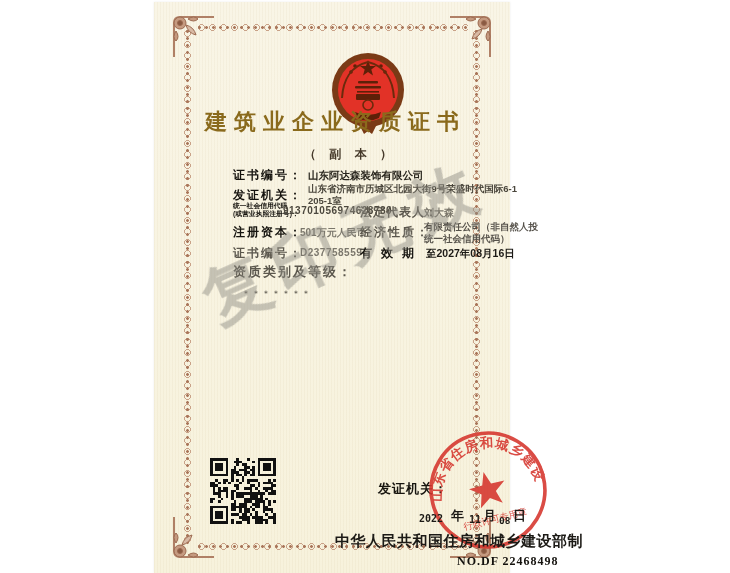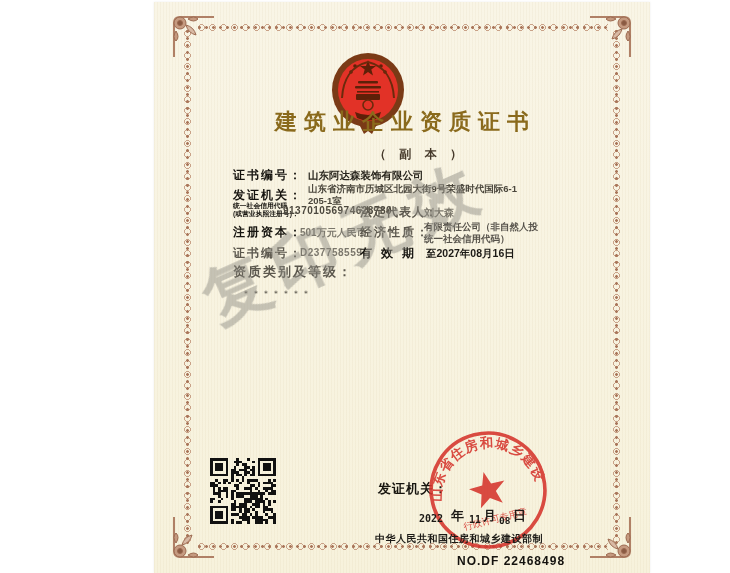--- a/index.html
+++ b/index.html
@@ -1,18 +1,18 @@
 <!DOCTYPE html>
 <html><head>
 <meta charset="utf-8">
 <style>
   html,body{margin:0;padding:0;}
   body{width:730px;height:573px;background:#ffffff;position:relative;overflow:hidden;
        font-family:"Liberation Sans","DejaVu Sans",sans-serif;}
-  .page{position:absolute;left:154px;top:2px;width:496px;height:571px;
+  .page{position:absolute;left:154px;top:2px;width:356px;height:571px;
         background:linear-gradient(#f9f5e6,#f7f2dc);
         box-shadow:0 0 2px rgba(0,0,0,.08);}
   .page::before{content:"";position:absolute;inset:0;
         background:repeating-linear-gradient(90deg,rgba(184,160,110,.07) 0 1px,transparent 1px 3px);}
   .t{position:absolute;white-space:nowrap;color:#1e1c18;}
   
   .lace{position:absolute;
         background-image:
           radial-gradient(circle,#a9765a 0 1.3px,transparent 1.5px),
           radial-gradient(circle,transparent 0 2.5px,#c9a288 2.6px 3.4px,transparent 3.6px);}
@@ -35,23 +35,23 @@
   .tinylbl{position:absolute;font-weight:bold;font-size:6.8px;line-height:8px;color:#16140f;white-space:nowrap;}
   .wm{position:absolute;left:10px;top:196px;width:360px;text-align:center;
       font-size:66px;font-weight:bold;letter-spacing:9px;color:rgba(142,140,132,.48);
       transform:rotate(-24deg);filter:blur(.4px);pointer-events:none;}
   .qr{position:absolute;left:56px;top:456px;width:66px;height:66px;}
   .issuer{left:224px;top:478px;font-size:13px;font-weight:bold;letter-spacing:1px;color:#17150f;}
   .seal{position:absolute;left:272px;top:426px;width:124px;height:124px;transform:rotate(-14deg);opacity:.88;}
   .dt{position:absolute;font-weight:bold;color:#1c1a16;}
   .dt.unit{font-size:13px;}
   .dt.num{font-family:"DejaVu Sans Mono",monospace;font-size:10px;}
-  .madeby{left:145px;top:530px;width:320px;text-align:center;font-size:10px;font-weight:bold;color:#1c1a16;letter-spacing:.5px;}
+  .madeby{left:145px;top:530px;width:320px;text-align:center;font-size:15px;font-weight:bold;color:#1c1a16;letter-spacing:.5px;}
   .f-query{left:28px;top:555px;font-size:9px;font-weight:bold;color:#2e2b24;}
-  .f-serial{left:303px;top:552px;font-family:Liberation Sans, sans-serif;font-size:12px;font-weight:bold;letter-spacing:1px;color:#14120e;}
+  .f-serial{left:303px;top:552px;font-family:Liberation Serif, serif;font-size:12px;font-weight:bold;letter-spacing:1px;color:#14120e;}
 </style>
 </head>
 <body>
 
 <div class="page">
 
   <div class="lace h top"></div>
   <div class="lace h bot"></div>
   <div class="lace v lft"></div>
   <div class="lace v rgt"></div>

